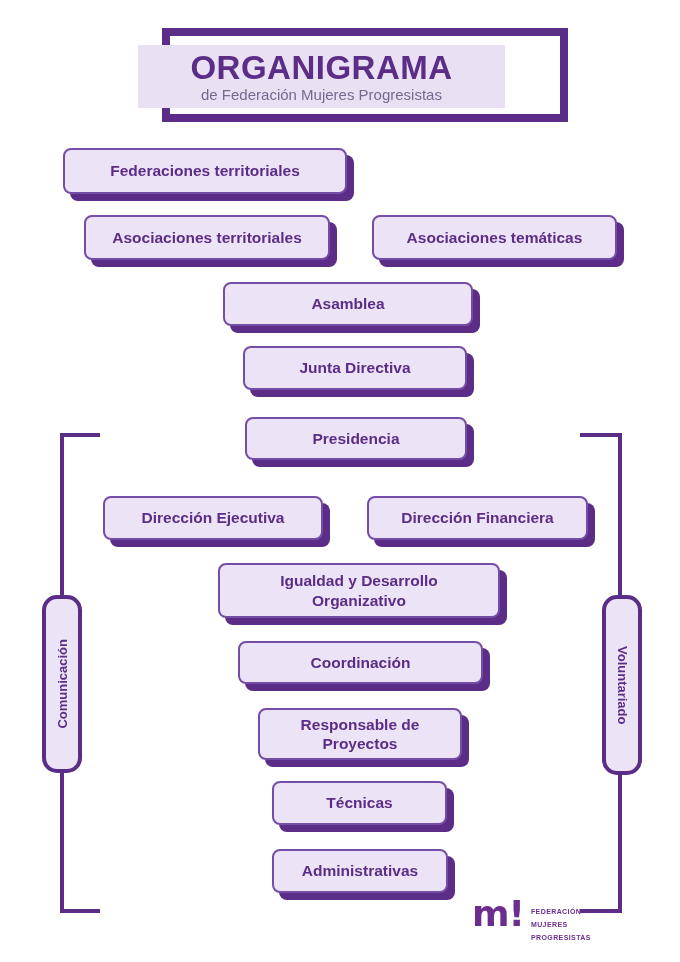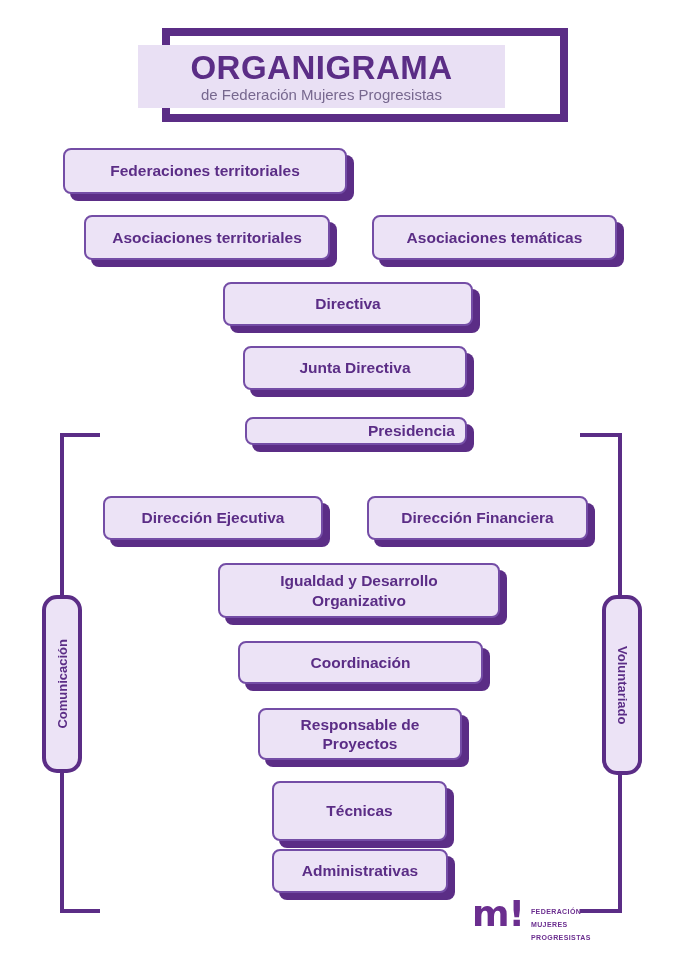--- a/index.html
+++ b/index.html
@@ -75,44 +75,44 @@
   <div class="node" style="left:63px;top:148px;width:284px;height:46px;">
     <span>Federaciones territoriales</span>
   </div>
   <div class="node" style="left:84px;top:215px;width:246px;height:45px;">
     <span>Asociaciones territoriales</span>
   </div>
   <div class="node" style="left:372px;top:215px;width:245px;height:45px;">
     <span>Asociaciones temáticas</span>
   </div>
   <div class="node" style="left:223px;top:282px;width:250px;height:44px;">
-    <span>Directiva</span>
+    <span>Asamblea</span>
   </div>
   <div class="node" style="left:243px;top:346px;width:224px;height:44px;">
     <span>Junta Directiva</span>
   </div>
-  <div class="node" style="left:245px;top:417px;width:222px;height:28px;justify-content:flex-end;">
+  <div class="node" style="left:245px;top:417px;width:222px;height:43px;">
     <span>Presidencia</span>
   </div>
   <div class="node" style="left:103px;top:496px;width:220px;height:44px;">
     <span>Dirección Ejecutiva</span>
   </div>
   <div class="node" style="left:367px;top:496px;width:221px;height:44px;">
     <span>Dirección Financiera</span>
   </div>
   <div class="node" style="left:218px;top:563px;width:282px;height:55px;">
     <span style="max-width:230px;">Igualdad y Desarrollo Organizativo</span>
   </div>
   <div class="node" style="left:238px;top:641px;width:245px;height:43px;">
     <span>Coordinación</span>
   </div>
   <div class="node" style="left:258px;top:708px;width:204px;height:52px;text-align:center;">
     <span style="max-width:140px;">Responsable de Proyectos</span>
   </div>
-  <div class="node" style="left:272px;top:781px;width:175px;height:60px;">
+  <div class="node" style="left:272px;top:781px;width:175px;height:44px;">
     <span>Técnicas</span>
   </div>
   <div class="node" style="left:272px;top:849px;width:176px;height:44px;text-align:right;">
     <span>Administrativas</span>
   </div>
 
   <div class="pill pill-left">
     <span class="vtext-up">Comunicación</span>
   </div>
   <div class="pill pill-right">

